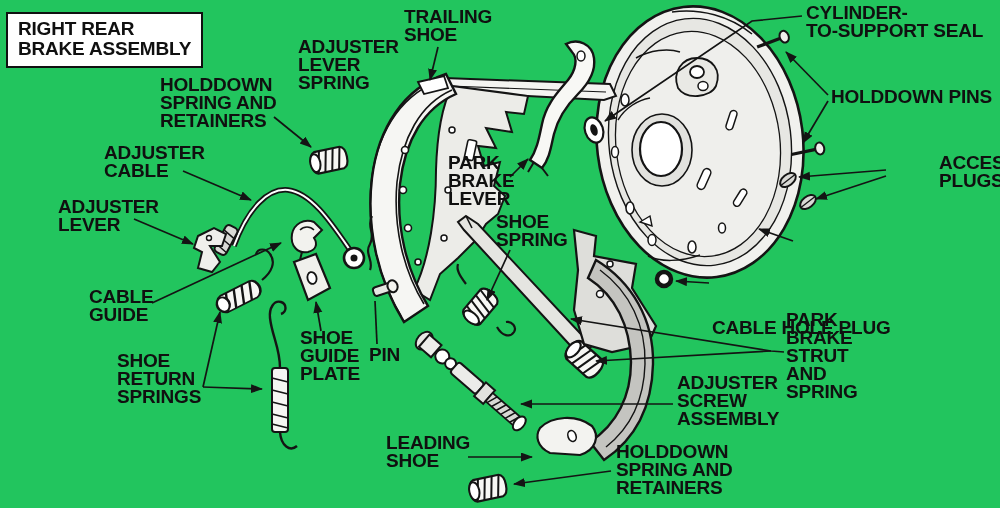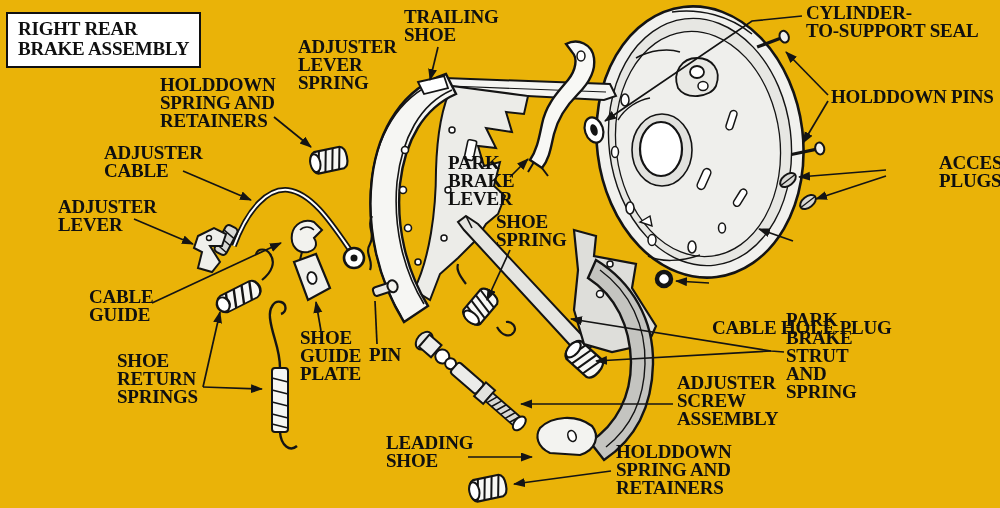--- a/index.html
+++ b/index.html
@@ -1,17 +1,17 @@
 <!DOCTYPE html>
 <html><head>
 <meta charset="utf-8">
 <style>
   html,body{margin:0;padding:0;background:#ffffff;}
-  .stage{position:relative;width:1000px;height:508px;background:#eab308;overflow:hidden;
-         font-family:Liberation Serif, serif;}
+  .stage{position:relative;width:1000px;height:508px;background:#22c55e;overflow:hidden;
+         font-family:Liberation Sans, sans-serif;}
   .stage svg{position:absolute;left:0;top:0;}
   .lbl{position:absolute;font-weight:700;font-size:19px;line-height:18px;
        letter-spacing:-0.2px;color:#101010;white-space:pre-line;}
   .title-box{position:absolute;left:6px;top:12px;border:2.5px solid #101010;background:#fff;
              padding:5px 10px 7px 10px;}
   .title-box .lbl-inner{font-weight:700;font-size:19px;line-height:20px;color:#101010;
              white-space:pre-line;letter-spacing:-0.2px;}
 </style>
 </head>
 <body>

